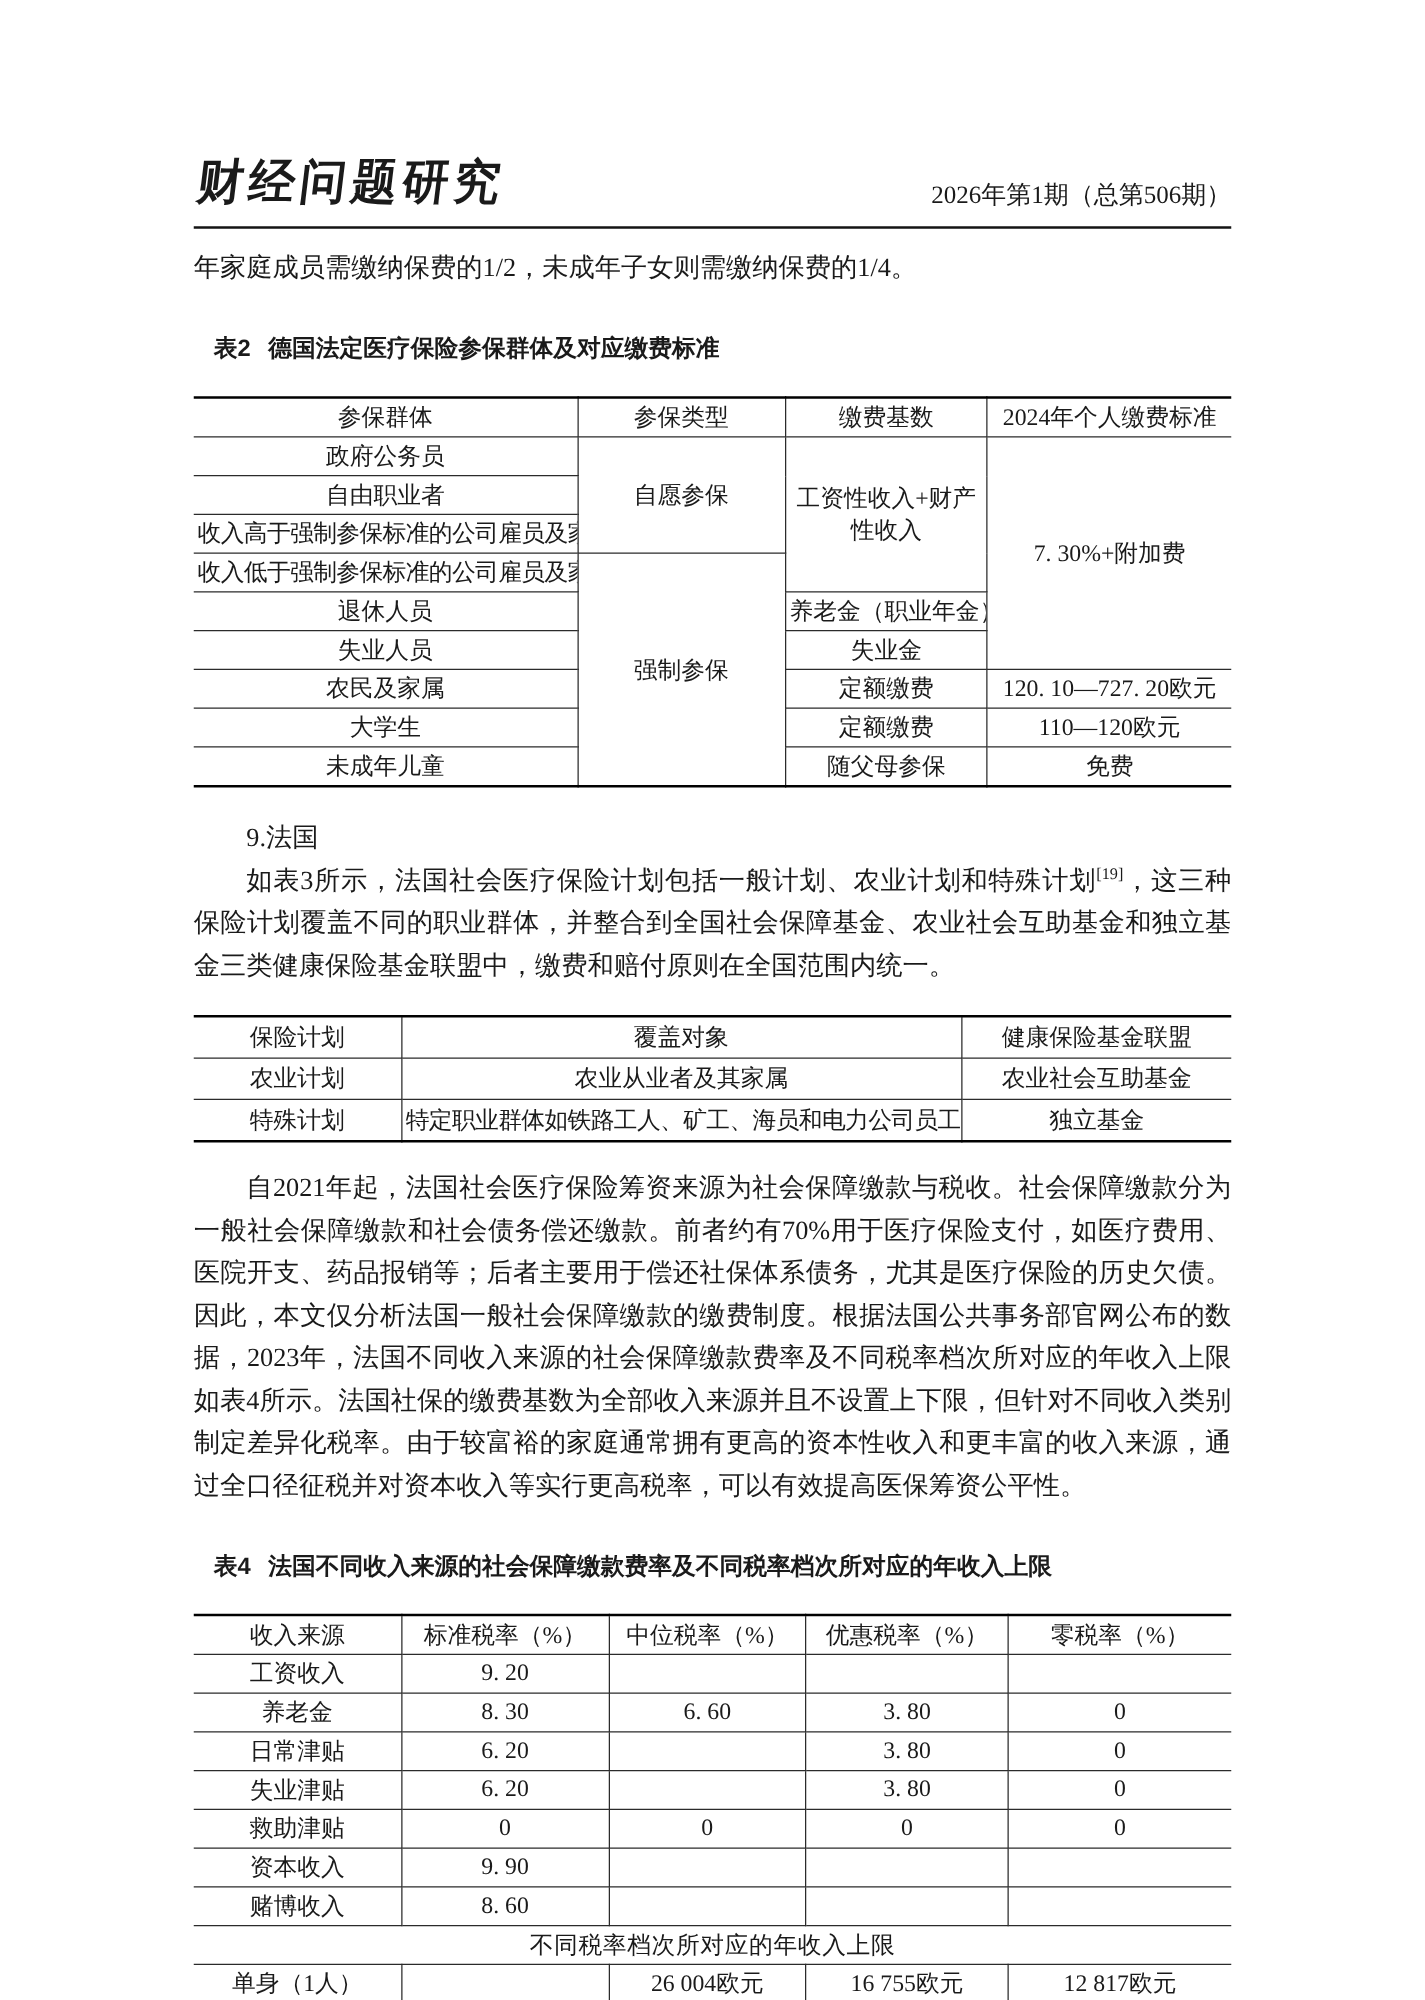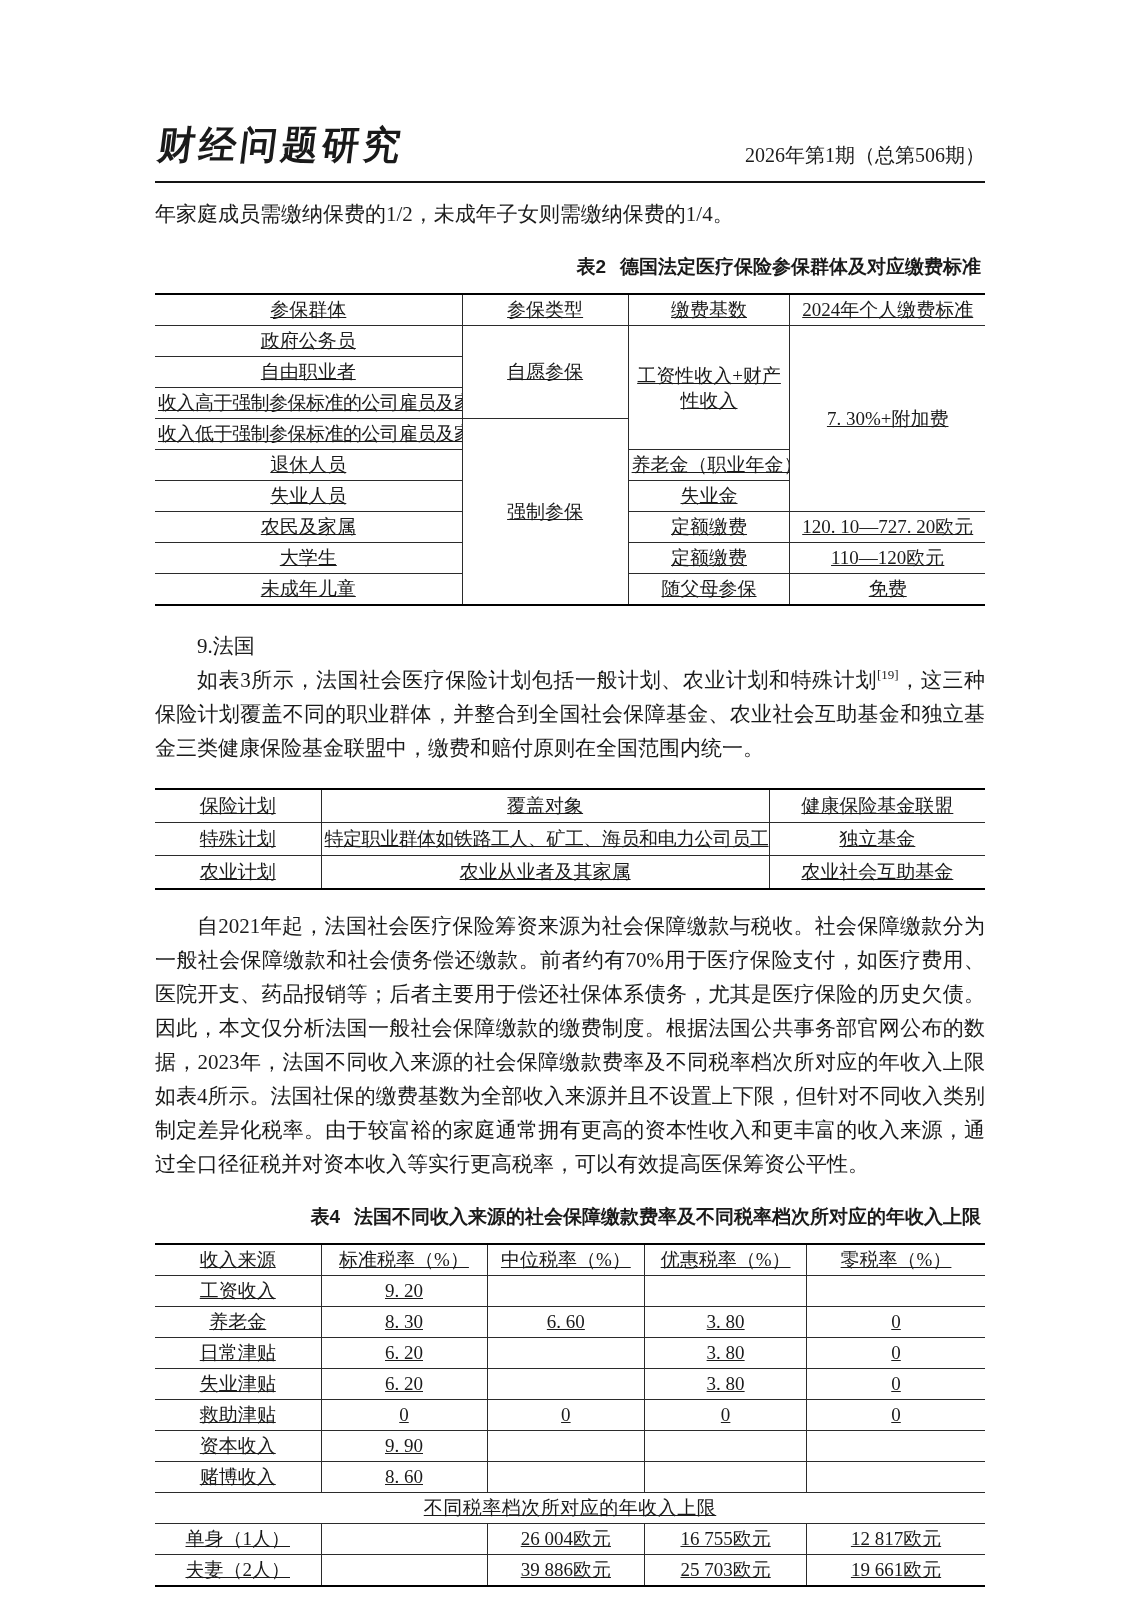--- a/index.html
+++ b/index.html
@@ -22,31 +22,30 @@
   }
   .issue { font-size:20px; padding-bottom:3px; }
 
   
   .body-text { font-size:21px; line-height:34px; text-align:justify; margin:0; }
   .indent { text-indent:42px; }
   sup.ref { font-size:13px; vertical-align:super; line-height:0; }
 
   
   .tbl-title {
-    text-align:right; font-weight:bold; font-size:19px; margin:4px;
+    text-align:left; font-weight:bold; font-size:19px; margin:16px;
     font-family:"Liberation Sans","DejaVu Sans",sans-serif;
   }
   .tbl-title .lbl { margin-right:14px; }
 
   
   table {
     width:100%; border-collapse:collapse; table-layout:fixed;
     border-top:2.5px solid #000; border-bottom:2.5px solid #000;
     font-size:19px;
-    text-decoration:underline;
   }
   th, td {
     border:1px solid #2b2b2b; text-align:center; vertical-align:middle;
     padding:2px 3px; font-weight:normal; white-space:nowrap; overflow:hidden;
   }
   th:first-child, td:first-child { border-left:0; }
   th:last-child,  td:last-child  { border-right:0; }
   .t2 th, .t2 td { height:25px; }
   .t3 th, .t3 td { height:28px; }
   .t4 th, .t4 td { height:25px; }
@@ -147,28 +146,28 @@
           <col style="width:54%">
           <col style="width:26%">
         </colgroup>
       <tbody>
           <tr>
         <th>保险计划</th>
         <th>覆盖对象</th>
         <th>健康保险基金联盟</th>
       </tr>
       <tr>
+        <td>农业计划</td>
+        <td>农业从业者及其家属</td>
+        <td>农业社会互助基金</td>
+      </tr>
+      <tr>
         <td>特殊计划</td>
         <td class="small-cell">特定职业群体如铁路工人、矿工、海员和电力公司员工</td>
         <td>独立基金</td>
-      </tr>
-      <tr>
-        <td>农业计划</td>
-        <td>农业从业者及其家属</td>
-        <td>农业社会互助基金</td>
       </tr>
     </tbody>
       </table>
 
     <div class="spacer-m"></div>
 
     <p class="body-text indent">自2021年起，法国社会医疗保险筹资来源为社会保障缴款与税收。社会保障缴款分为一般社会保障缴款和社会债务偿还缴款。前者约有70%用于医疗保险支付，如医疗费用、医院开支、药品报销等；后者主要用于偿还社保体系债务，尤其是医疗保险的历史欠债。因此，本文仅分析法国一般社会保障缴款的缴费制度。根据法国公共事务部官网公布的数据，2023年，法国不同收入来源的社会保障缴款费率及不同税率档次所对应的年收入上限如表4所示。法国社保的缴费基数为全部收入来源并且不设置上下限，但针对不同收入类别制定差异化税率。由于较富裕的家庭通常拥有更高的资本性收入和更丰富的收入来源，通过全口径征税并对资本收入等实行更高税率，可以有效提高医保筹资公平性。</p>
 
     <div class="spacer-m"></div>
 

